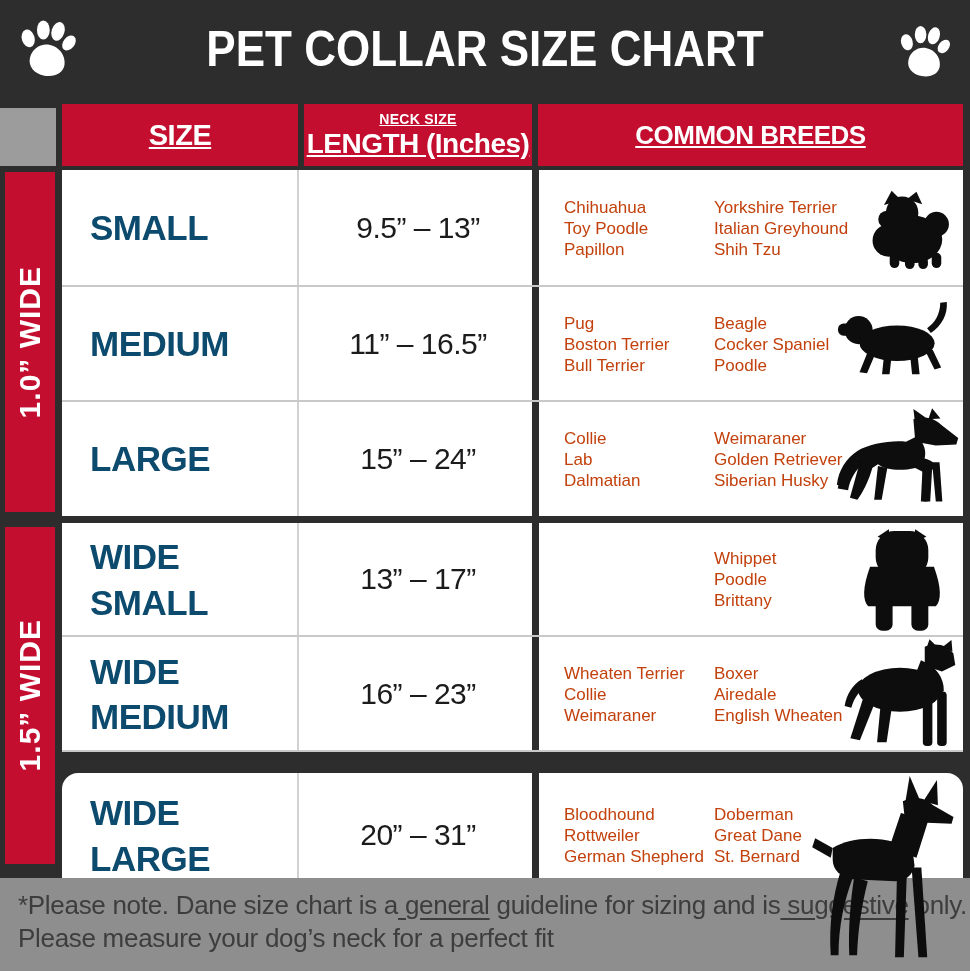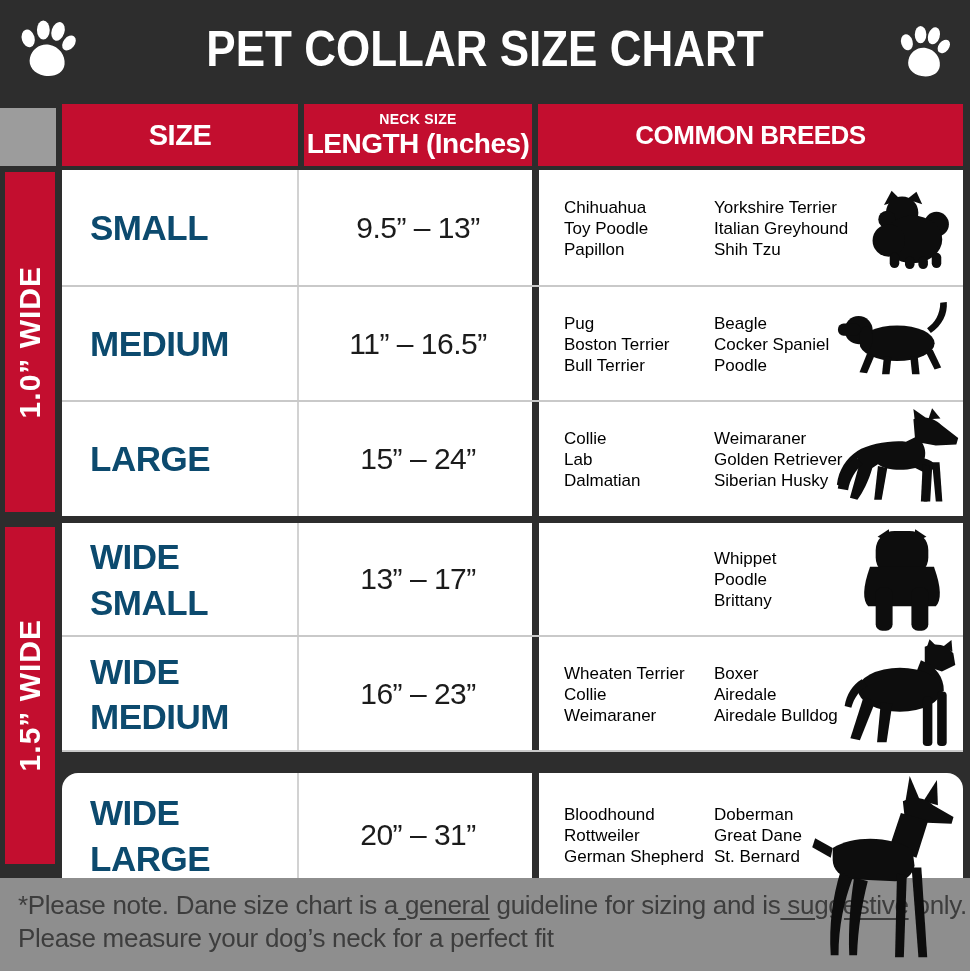--- a/index.html
+++ b/index.html
@@ -6,21 +6,21 @@
   .stage{position:relative;width:970px;height:971px;background:#2d2d2d;overflow:hidden;
          font-family:"Liberation Sans",sans-serif;}
   
   .title{position:absolute;top:20px;left:0;width:100%;text-align:center;color:#fff;
          font-weight:700;font-size:50px;transform:scaleX(.88);white-space:nowrap;}
   .paw{position:absolute;fill:#fff;}
   .paw-left{left:14px;top:15px;width:64px;height:66px;transform:rotate(10deg);}
   .paw-right{right:18px;top:21px;width:58px;height:60px;transform:rotate(10deg);}
   
   .hcell{position:absolute;top:104px;height:62px;background:#c30e2f;color:#fff;display:flex;
-         flex-direction:column;align-items:center;justify-content:center;font-weight:700;}
+         flex-direction:column;align-items:center;justify-content:center;font-weight:700;text-decoration:underline;}
   .h-size{left:62px;width:236px;}
   .h-length{left:304px;width:228px;}
   .h-breeds{left:538px;width:425px;}
   .hlabel{font-size:29px;letter-spacing:-.5px;}
   .h-breeds .hlabel{font-size:26px;}
   .neck{font-size:14px;letter-spacing:.3px;margin-bottom:1px;}
   .len{font-size:28px;letter-spacing:-.5px;}
   .corner{position:absolute;left:0;top:108px;width:56px;height:58px;background:#9c9c9c;}
   
   .sidebar{position:absolute;left:5px;width:50px;background:#c30e2f;display:flex;
@@ -31,21 +31,21 @@
          font-size:30px;letter-spacing:1px;white-space:nowrap;}
   
   .row{position:absolute;left:62px;width:901px;background:#fff;}
   .vdiv-light{position:absolute;left:235px;top:0;bottom:0;width:2px;background:#d2d2d2;}
   .vdiv-dark{position:absolute;left:470px;top:0;bottom:0;width:7px;background:#2d2d2d;}
   .size-label{position:absolute;left:28px;top:50%;transform:translateY(-50%);width:180px;
               font-size:35px;font-weight:700;color:#0c4a6e;letter-spacing:-.5px;line-height:1.3;}
   .length-val{position:absolute;left:242px;width:228px;top:50%;transform:translateY(-50%);
               text-align:center;font-size:30px;font-weight:400;color:#1b1b1b;letter-spacing:-.5px;}
   .breeds{position:absolute;top:50%;transform:translateY(-50%);font-size:17px;line-height:21px;
-          color:#000000;white-space:pre-line;width:150px;}
+          color:#c2410c;white-space:pre-line;width:150px;}
   .b1{left:502px;}
   .b2{left:652px;}
   .dog{position:absolute;z-index:5;fill:#0d0d0d;}
   .hsep{position:absolute;left:62px;width:901px;height:2px;background:#c9c9c9;}
   
   .footer{position:absolute;left:0;top:878px;width:970px;height:93px;background:#8e8e8e;}
   .note{position:absolute;left:18px;top:11px;font-size:26px;line-height:33px;color:#3d3d3d;
         letter-spacing:-.3px;}
   .u{text-decoration:underline;text-underline-offset:4px;}
 </style>
@@ -186,21 +186,21 @@
   <div class="row" style="top:637px;height:113px;">
     <div class="vdiv-light"></div>
     <div class="vdiv-dark"></div>
     <div class="size-label">WIDE MEDIUM</div>
     <div class="length-val">16” – 23”</div>
     <div class="breeds b1">Wheaten Terrier
 Collie
 Weimaraner</div>
     <div class="breeds b2">Boxer
 Airedale
-Airedale Bulldog</div>
+English Wheaten</div>
     <svg class="dog" style="right:2px;top:2px;" width="124" height="110" viewBox="0 0 130 115">
       <path d="M93 12 L97 0 L106 9 Z"></path>
         <path d="M111 8 L120 1 L121 13 Z"></path>
       <path d="M92 8 C103 3 116 6 122 15 L124 27 L110 34 L92 28 Z"></path>
       <path d="M88 22 C104 28 112 40 112 54 L94 68 L74 58 Z"></path>
       <ellipse cx="66" cy="53" rx="44" ry="23"></ellipse>
       <rect x="90" y="60" width="10" height="52" rx="4"></rect>
         <rect x="105" y="55" width="10" height="57" rx="4"></rect>
       <path d="M28 60 L14 104 L24 106 L40 66 Z"></path>
         <path d="M46 66 L42 108 L52 108 L58 68 Z"></path>

